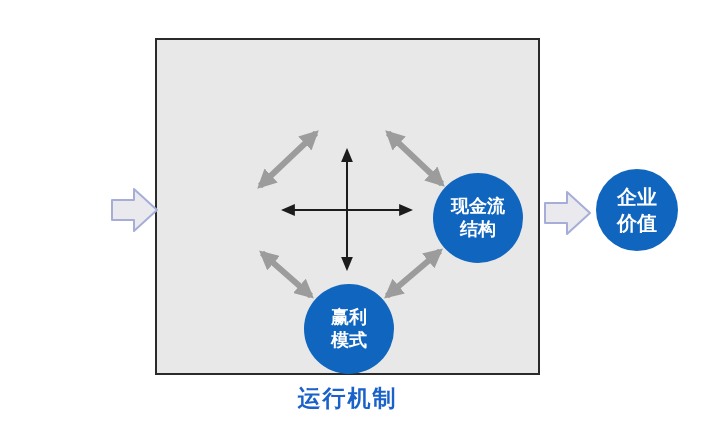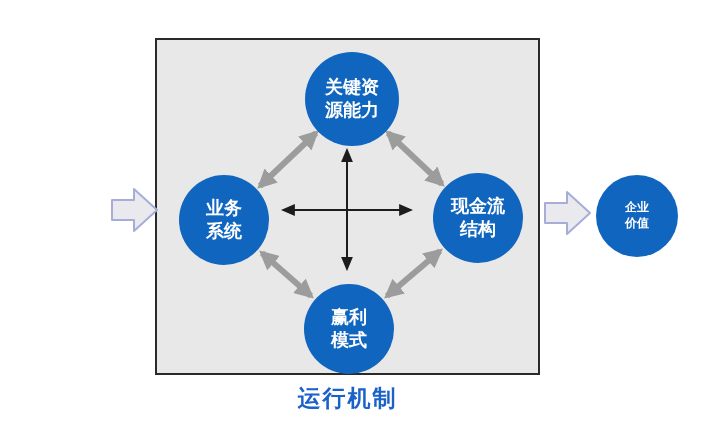--- a/index.html
+++ b/index.html
@@ -50,21 +50,21 @@
     text-align: center;
     font-weight: bold;
     white-space: pre-line;
     line-height: 1.3;
   }
   .node-positioning   { left: 18px;  top: 164px; width: 88px; height: 88px; font-size: 20px; }
   .node-key-resources { left: 305px; top: 52px;  width: 94px; height: 94px; font-size: 18px; }
   .node-business      { left: 179px; top: 175px; width: 90px; height: 90px; font-size: 18px; }
   .node-cashflow      { left: 433px; top: 173px; width: 90px; height: 90px; font-size: 18px; }
   .node-profit        { left: 304px; top: 284px; width: 90px; height: 90px; font-size: 18px; }
-  .node-enterprise    { left: 596px; top: 175px; width: 82px; height: 82px; font-size: 12px; }
+  .node-enterprise    { left: 596px; top: 169px; width: 82px; height: 82px; font-size: 20px; }
   .caption {
     position: absolute;
     left: 155px;
     top: 383px;
     width: 385px;
     text-align: center;
     font-size: 23px;
     font-weight: bold;
     letter-spacing: 2px;
     color: var(--caption-blue);
@@ -94,25 +94,21 @@
     <line x1="311" y1="296" x2="262" y2="253" style="stroke: var(--arrow-gray);" stroke-width="6" marker-start="url(#grayHead)" marker-end="url(#grayHead)"></line>
 
     <line x1="283" y1="210" x2="411" y2="210" style="stroke: var(--arrow-black);" stroke-width="2" marker-start="url(#blackHead)" marker-end="url(#blackHead)"></line>
     <line x1="347" y1="150" x2="347" y2="269" style="stroke: var(--arrow-black);" stroke-width="2" marker-start="url(#blackHead)" marker-end="url(#blackHead)"></line>
 
     <polygon points="112,200 134,200 134,189 157,210 134,231 134,220 112,220" style="fill: var(--block-arrow-fill); stroke: var(--block-arrow-stroke);" stroke-width="2" stroke-linejoin="round"></polygon>
     <polygon points="545,203 567,203 567,192 590,213 567,234 567,223 545,223" style="fill: var(--block-arrow-fill); stroke: var(--block-arrow-stroke);" stroke-width="2" stroke-linejoin="round"></polygon>
   </svg>
 
 
-  <div class="node node-key-resources">关键资
-源能力</div>
 
-  <div class="node node-business">业务
-系统</div>
 
   <div class="node node-cashflow">现金流
 结构</div>
 
   <div class="node node-profit">赢利
 模式</div>
 
   <div class="node node-enterprise">企业
 价值</div>
 

